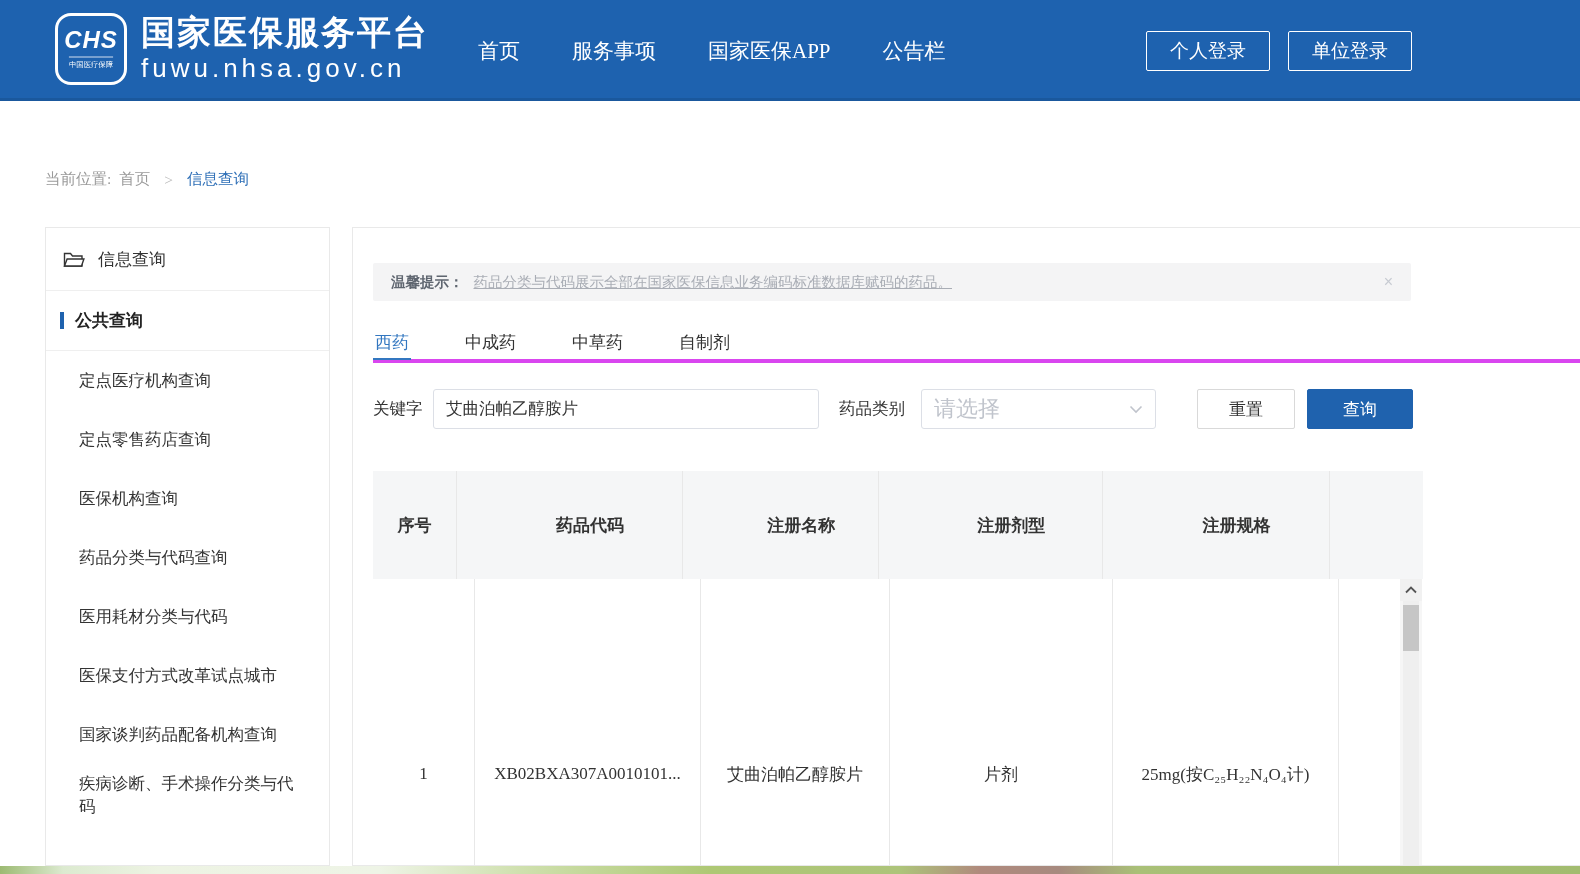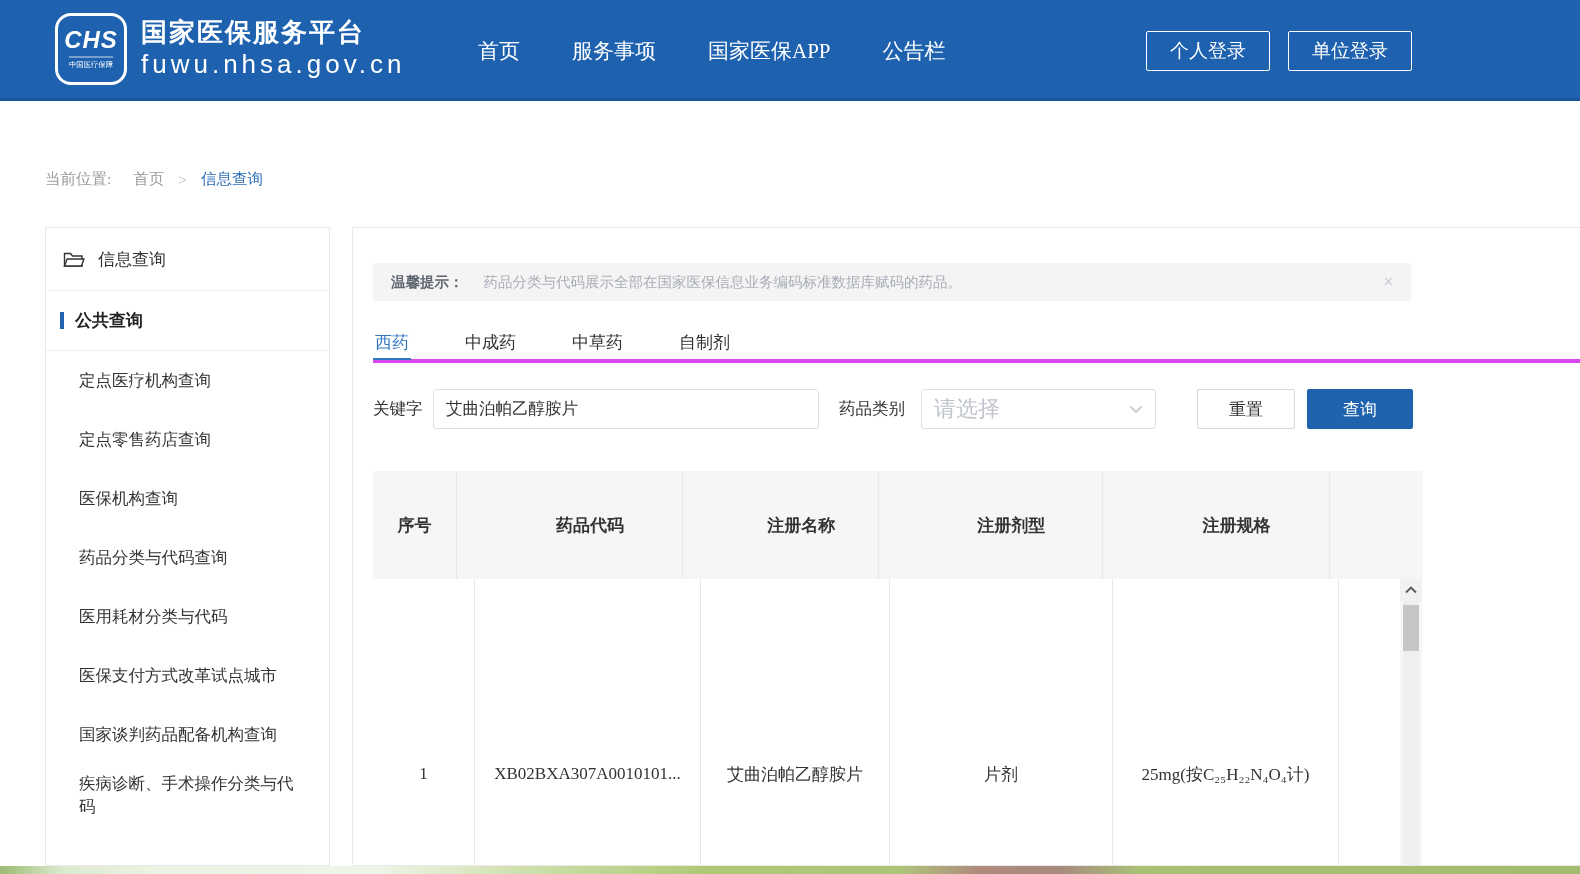--- a/index.html
+++ b/index.html
@@ -10,35 +10,35 @@
   
   .topbar { position:absolute; top:0; left:0; width:1580px; height:101px;
             background:#1e62af; box-shadow: inset 0 -3px 0 rgba(0,0,0,0.10); }
   .brand { position:absolute; left:55px; top:13px; display:flex; align-items:center; }
   .logo { width:72px; height:72px; border:3px solid #fff; border-radius:16px;
           display:flex; flex-direction:column; align-items:center; justify-content:center;
           color:#fff; font-family:"Liberation Sans",sans-serif; }
   .logo-chs { font-size:24px; font-weight:bold; font-style:italic; letter-spacing:1px; line-height:1; }
   .logo-sub { font-size:8px; margin-top:4px; border-top:1px solid rgba(255,255,255,.8); padding-top:2px; white-space:nowrap; transform:scale(.92); }
   .brand-text { margin-left:14px; color:#fff; }
-  .site-title { font-family:"Liberation Sans",sans-serif; font-weight:bold; font-size:26px; letter-spacing:2px; line-height:1.1; }
+  .site-title { font-family:"Liberation Sans",sans-serif; font-weight:bold; font-size:34px; letter-spacing:2px; line-height:1.1; }
   .site-url { font-family:"Liberation Sans",sans-serif; font-size:26px; letter-spacing:4px; margin-top:2px; font-weight:normal; }
 
   .topnav { position:absolute; left:478px; top:0; height:101px; display:flex; align-items:center; gap:52px; }
   .topnav .nav-item { color:#fff; font-size:21px; cursor:pointer; white-space:nowrap; }
 
   .auth { position:absolute; right:168px; top:31px; display:flex; gap:18px; }
   .auth-btn { min-width:124px; height:40px; border:1px solid #fff; border-radius:2px;
               background:transparent; color:#fff; font-size:19px; cursor:pointer;
               font-family:"Liberation Serif","DejaVu Serif",serif; padding:0 22px; }
 
   
   .breadcrumb { position:absolute; left:45px; top:169px; display:flex; align-items:center;
                 font-size:15.5px; color:#9a9a9a; }
-  .crumb-prefix { margin-right:22px; }
+  .crumb-prefix { margin-right:8px; }
   .crumb-home { cursor:pointer; }
   .crumb-sep { margin:0 14px; color:#b9b9b9; }
   .crumb-current { color:#2e6fb7; cursor:pointer; }
 
   
   .sidebar { position:absolute; left:45px; top:227px; width:285px; height:639px;
              background:#fff; border:1px solid #e9e9e9; }
   .side-root { height:63px; display:flex; align-items:center; padding-left:17px;
                gap:13px; border-bottom:1px solid #efefef; font-size:17px; color:#333; cursor:pointer; }
   .side-section { height:60px; display:flex; align-items:center; padding-left:14px;
@@ -50,21 +50,21 @@
                    line-height:1.4; cursor:pointer; }
 
   
   .main { position:absolute; left:352px; top:227px; width:1252px; height:639px;
           background:#fff; border:1px solid #e9e9e9; }
 
   .notice { position:absolute; left:20px; top:35px; width:1038px; height:38px;
             background:#f4f4f5; border-radius:2px; display:flex; align-items:center;
             padding:0 18px; font-size:14.5px; }
   .notice-label { color:#5f6670; font-weight:bold; }
-  .notice-text { color:#a9adb5; margin-left:20px; }
+  .notice-text { color:#a9adb5; margin-left:10px;text-decoration:underline; }
   .notice-close { margin-left:auto; color:#c6cad1; font-size:16px; cursor:pointer;
                   font-family:"Liberation Sans",sans-serif; }
 
   .tabs { position:absolute; left:20px; top:99px; right:18px; height:36px;
           border-bottom:4px solid #d946ef; display:flex; gap:52px; font-size:17px; }
   .tab { color:#333; cursor:pointer; padding:4px 2px 10px; }
   .tab.active { color:#3377c0; border-bottom:2px solid #3377c0; margin-bottom:-1px; }
 
   .form-row { position:absolute; left:20px; top:161px; right:28px; height:40px; font-size:16.5px; }
   .f-label { position:absolute; top:0; line-height:40px; color:#333; }

